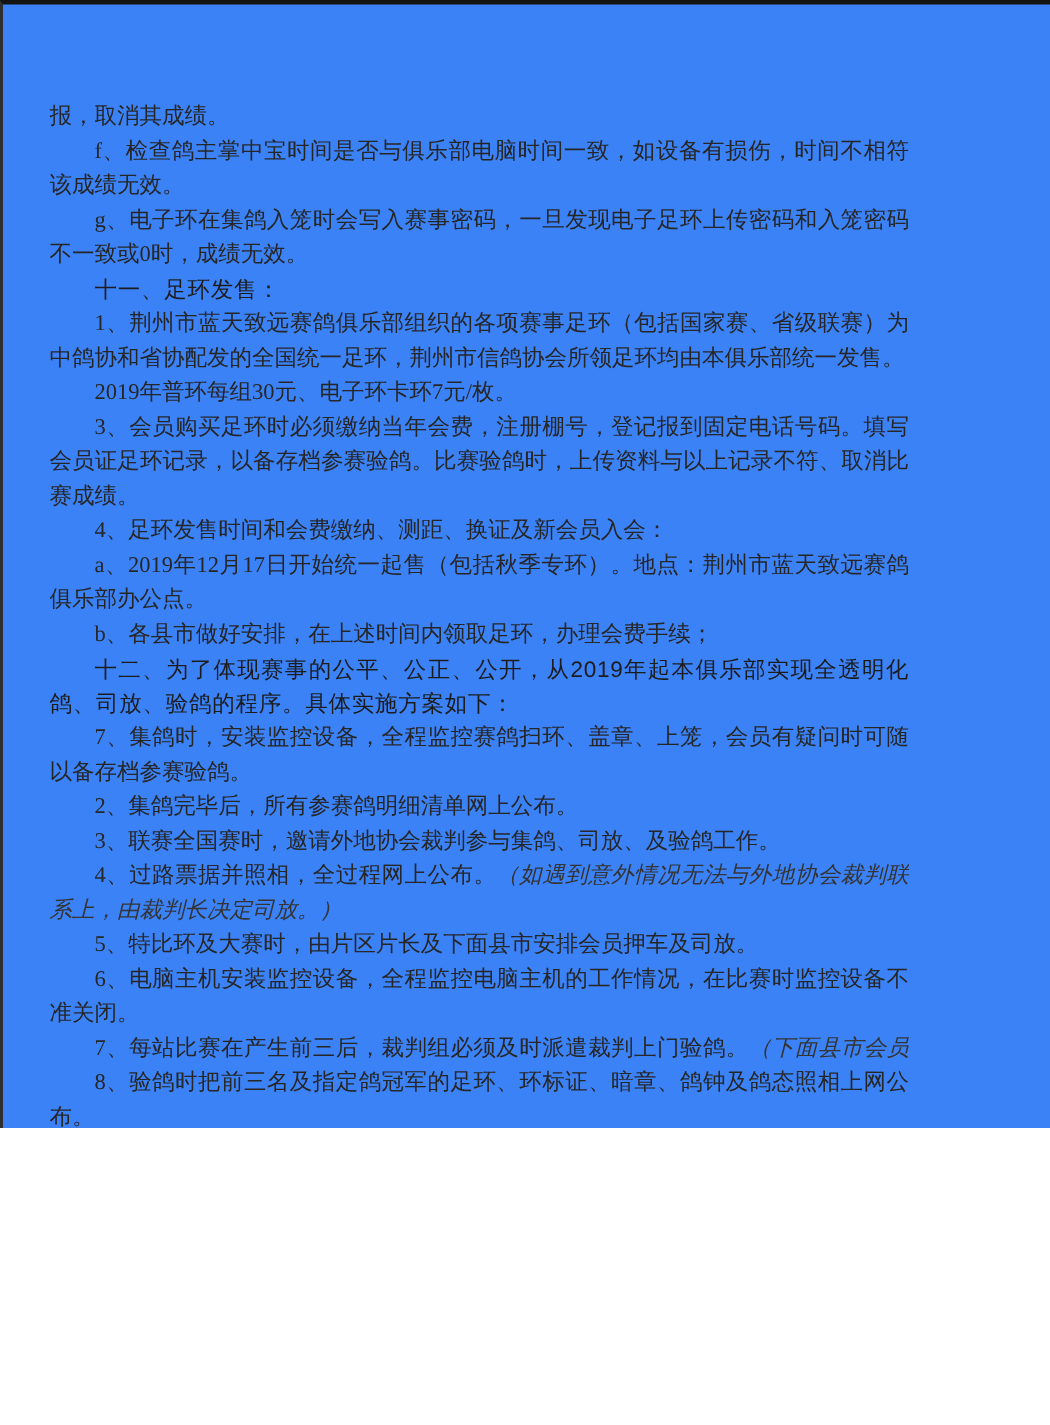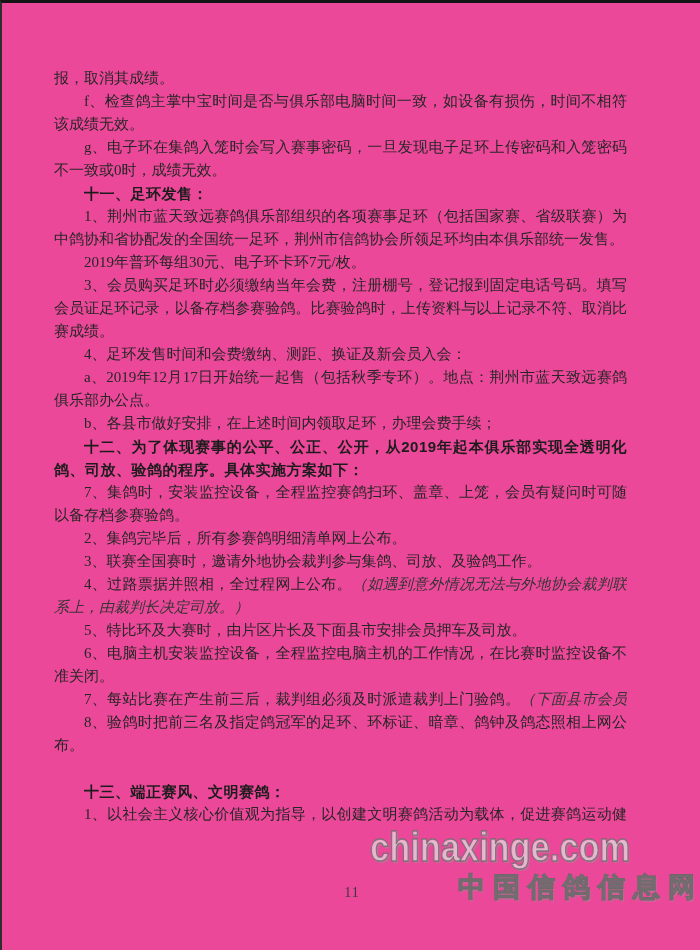--- a/index.html
+++ b/index.html
@@ -1,41 +1,41 @@
 <!DOCTYPE html>
 <html><head>
 <meta charset="utf-8">
 <style>
   html,body{margin:0;padding:0;background:#ffffff;}
   .page{
     position:relative;
-    width:700px;height:950px;
+    width:700px;height:752px;
     box-sizing:border-box;
-    background:#ec4899;
+    background:#3b82f6;
     border-top:3px solid #141414;
     border-left:2px solid #2e2e2e;
-    padding:64px 64px 0 52px;
+    padding:64px 64px 0 31px;
     overflow:hidden;
     font-family:"Liberation Serif","DejaVu Serif",serif;
     color:#262626;
   }
   .doc-body{width:573px;}
   .line{
     height:23px;
     line-height:23px;
     font-size:15px;
     overflow:hidden;
     text-align:justify;
     white-space:nowrap;
   }
   .line.fill{white-space:normal;text-align:justify;text-align-last:justify;}
   .line.indent{text-indent:30px;}
   .line.bold{
     font-family:"Liberation Sans","DejaVu Sans",sans-serif;
-    font-weight:bold;
+    font-weight:normal;
     color:#1c1c1c;
     letter-spacing:0.5px;
   }
   .line.gap{margin-top:23px;}
   .kai{font-style:italic;color:#343434;}
   .page-number{
     position:absolute;
     top:882px;left:0;width:700px;
     text-align:center;
     font-size:14px;

